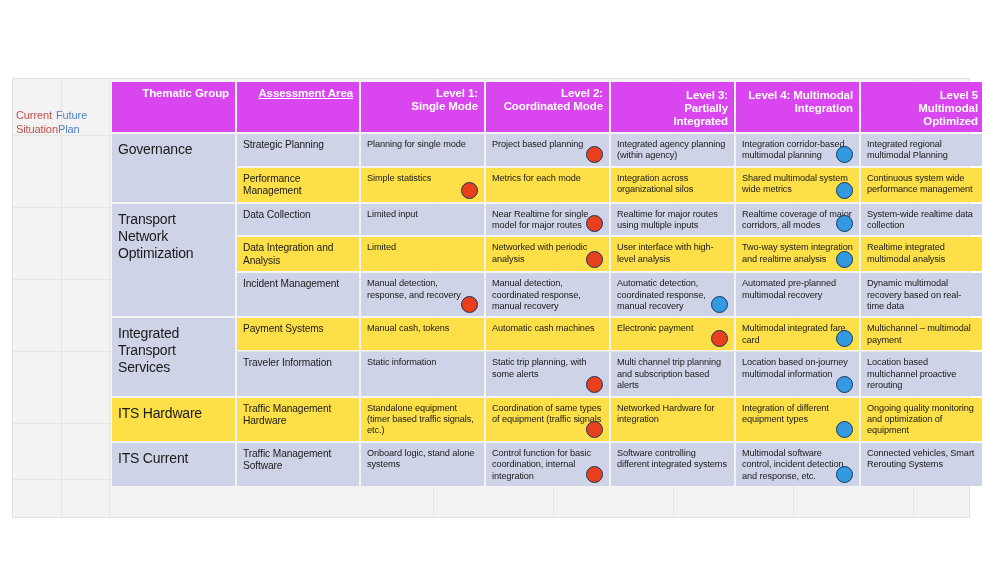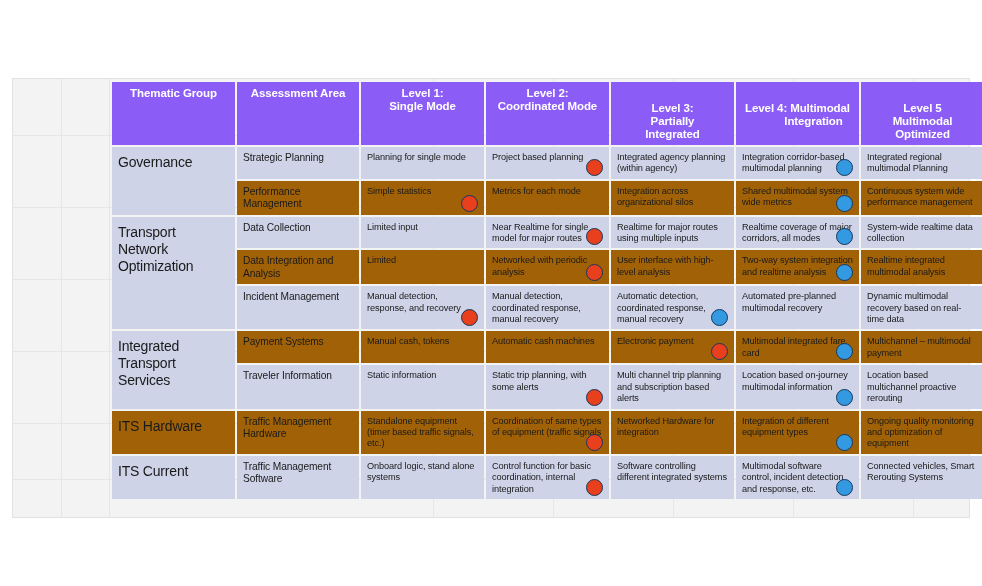--- a/index.html
+++ b/index.html
@@ -67,31 +67,31 @@
     border-spacing: 2px;
     table-layout: fixed;
   }
   .matrix th, .matrix td {
     vertical-align: top;
     padding: 5px 6px 4px 6px;
     position: relative;
   }
 
   thead th {
-    background: #8b5cf6;
+    background: #d946ef;
     color: #ffffff;
     font-size: 11.5px;
     font-weight: bold;
     line-height: 13px;
-    text-align: center;
+    text-align: right;
     height: 48px;
     vertical-align: middle;
     letter-spacing: -0.1px;
   }
-  thead th.vtop { vertical-align: top; padding-top: 20px; }
+  thead th.vtop { vertical-align: top; padding-top: 7px; }
 
   td {
     font-size: 9.2px;
     line-height: 11.4px;
     color: #1a1a1a;
     letter-spacing: -0.1px;
     margin-left: 47px;
   }
 
   td.theme {
@@ -103,21 +103,21 @@
   }
   td.area {
     font-size: 10.2px;
     line-height: 12.4px;
     color: #1a1a1a;
     letter-spacing: -0.1px;
   }
 
   
   .band-a td { background: #CED3E8; }
-  .band-b td { background: #a16207; }
+  .band-b td { background: #fde047; }
 
   
   col.c-theme { width: 123px; }
   col.c-area  { width: 122px; }
   col.c-lv    { width: 123px; }
 
   
   .dot {
     position: absolute;
     width: 17px;
@@ -143,38 +143,46 @@
       <div class="vline" style="left: 780px;"></div>
       <div class="vline" style="left: 900px;"></div>
       <div class="hline" style="top: 56px;"></div>
       <div class="hline" style="top: 128px;"></div>
       <div class="hline" style="top: 200px;"></div>
       <div class="hline" style="top: 272px;"></div>
       <div class="hline" style="top: 344px;"></div>
       <div class="hline" style="top: 400px;"></div>
     </div>
 
+  <div class="legend">
+    <span class="lg-row">
+      <span class="current">Current</span><span class="sp"></span><span class="future">Future</span>
+    </span>
+    <span class="lg-row">
+      <span class="current">Situation</span><span class="future">Plan</span>
+    </span>
+  </div>
 
   <table class="matrix">
     <colgroup>
       <col class="c-theme">
         <col class="c-area">
       <col class="c-lv">
         <col class="c-lv">
         <col class="c-lv">
         <col class="c-lv">
         <col class="c-lv">
     </colgroup>
     <thead>
       <tr id="header-row">
           <th>
             <span style="display: block;">Thematic Group</span>
           </th>
           <th>
-            <span style="display: block;">Assessment Area</span>
+            <span style="display: block; text-decoration: underline;">Assessment Area</span>
           </th>
           <th>
             <span style="display: block;">Level 1:</span>
             <span style="display: block;">Single Mode</span>
           </th>
           <th>
             <span style="display: block;">Level 2:</span>
             <span style="display: block;">Coordinated Mode</span>
           </th>
           <th class="vtop">

